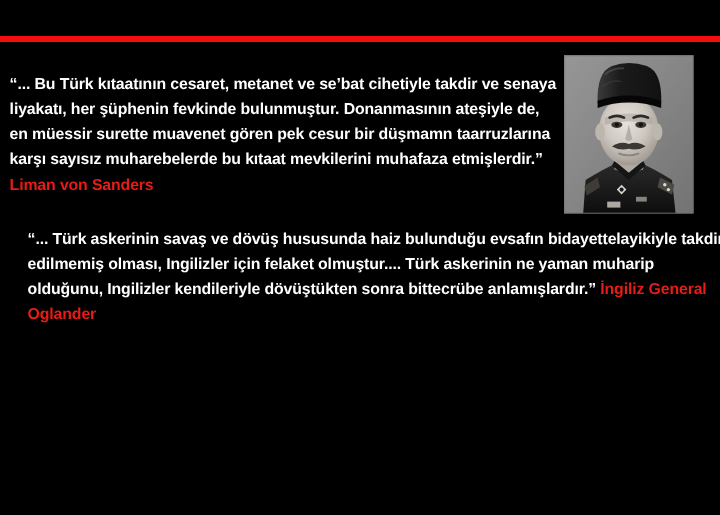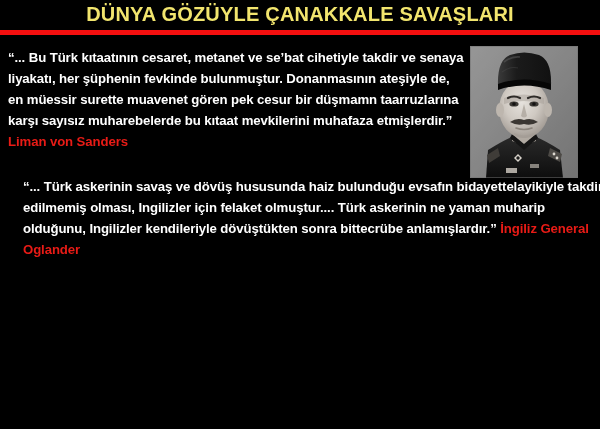--- a/index.html
+++ b/index.html
@@ -69,43 +69,41 @@
 
   
   .quote {
     position: absolute;
     color: #ffffff;
     font-family: "Liberation Sans", sans-serif;
     font-size: 13.2px;
     font-weight: bold;
     line-height: 21px;
     letter-spacing: -0.1px;
+    margin-top: 12px;
   }
   .quote-one {
     left: 8px;
     top: 47px;
     width: 458px;
   }
   .quote-two {
     left: 23px;
     top: 176px;
     width: 580px;
   }
   .attrib {
     color: #e81b16;
   }
 </style>
 </head>
 <body>
 
 <div class="slide">
 
-  <div class="header">
-    <div class="header-title">DÜNYA GÖZÜYLE ÇANAKKALE SAVAŞLARI</div>
-  </div>
   <div class="header-rule"></div>
 
   <div class="portrait-frame">
     <svg class="portrait-svg" viewBox="0 0 108 132" preserveAspectRatio="none">
       <defs>
         <linearGradient id="bgGrad" x1="0" y1="0" x2="1" y2="1">
           <stop offset="0%" stop-color="#9a9a9a"></stop>
           <stop offset="45%" stop-color="#868686"></stop>
           <stop offset="100%" stop-color="#6b6b6b"></stop>
         </linearGradient>

